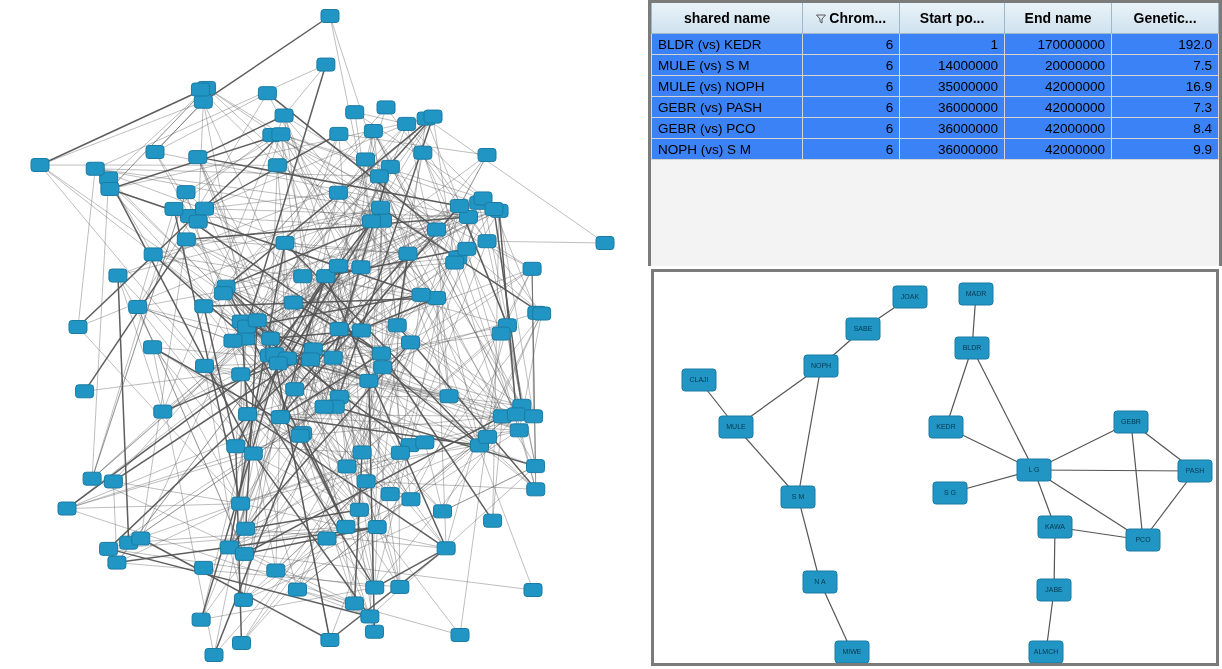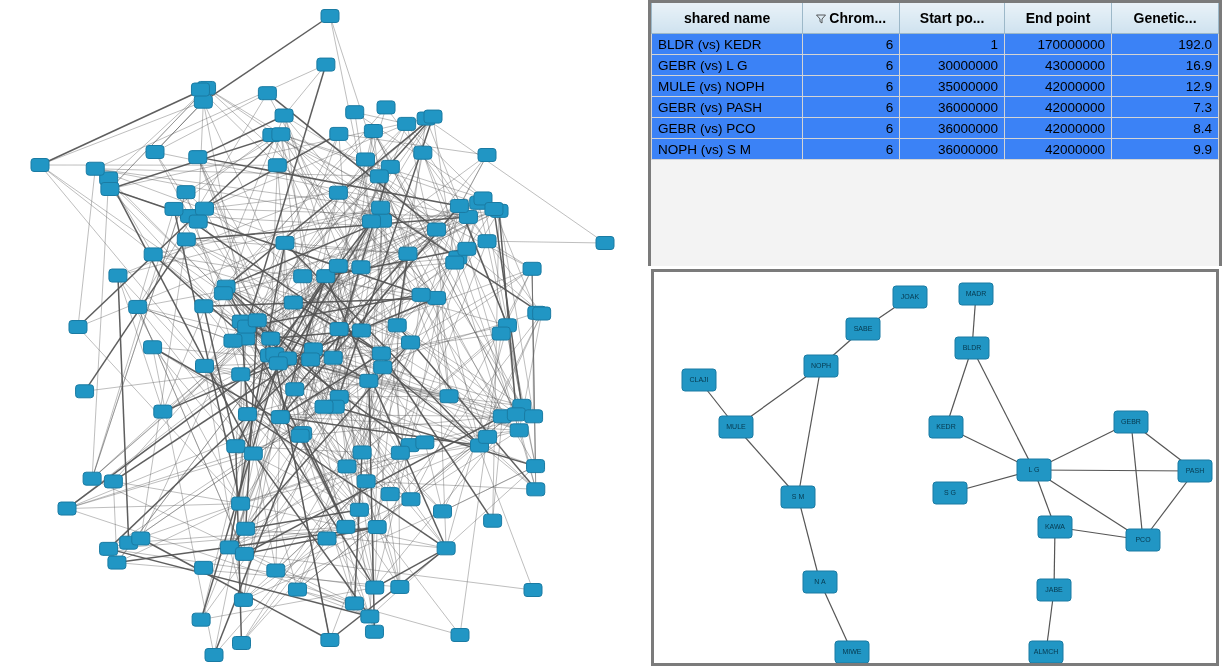--- a/index.html
+++ b/index.html
@@ -1177,45 +1177,45 @@
       <col style="width:106px">
       <col style="width:106px">
     </colgroup>
     <thead>
       <tr id="table-head-row">
           <th><span>shared name</span></th>
           <th><svg class="filter-glyph" viewBox="0 0 10 10">
               <path d="M0.5 1 H9.5 L6 5 V9 L4 7.6 V5 Z" fill="none" stroke="#333" stroke-width="0.8"></path>
             </svg><span>Chrom...</span></th>
           <th><span>Start po...</span></th>
-          <th><span>End point</span></th>
+          <th><span>End name</span></th>
           <th><span>Genetic...</span></th>
         </tr>
     </thead>
     <tbody id="table-body">
         <tr>
           <td class="c-name">BLDR (vs) KEDR</td>
           <td class="c-num">6</td>
           <td class="c-num">1</td>
           <td class="c-num">170000000</td>
           <td class="c-num">192.0</td>
         </tr>
         <tr>
-          <td class="c-name">GEBR (vs) L G</td>
+          <td class="c-name">MULE (vs) S M</td>
           <td class="c-num">6</td>
-          <td class="c-num">30000000</td>
-          <td class="c-num">43000000</td>
-          <td class="c-num">16.9</td>
+          <td class="c-num">14000000</td>
+          <td class="c-num">20000000</td>
+          <td class="c-num">7.5</td>
         </tr>
         <tr>
           <td class="c-name">MULE (vs) NOPH</td>
           <td class="c-num">6</td>
           <td class="c-num">35000000</td>
           <td class="c-num">42000000</td>
-          <td class="c-num">12.9</td>
+          <td class="c-num">16.9</td>
         </tr>
         <tr>
           <td class="c-name">GEBR (vs) PASH</td>
           <td class="c-num">6</td>
           <td class="c-num">36000000</td>
           <td class="c-num">42000000</td>
           <td class="c-num">7.3</td>
         </tr>
         <tr>
           <td class="c-name">GEBR (vs) PCO</td>

